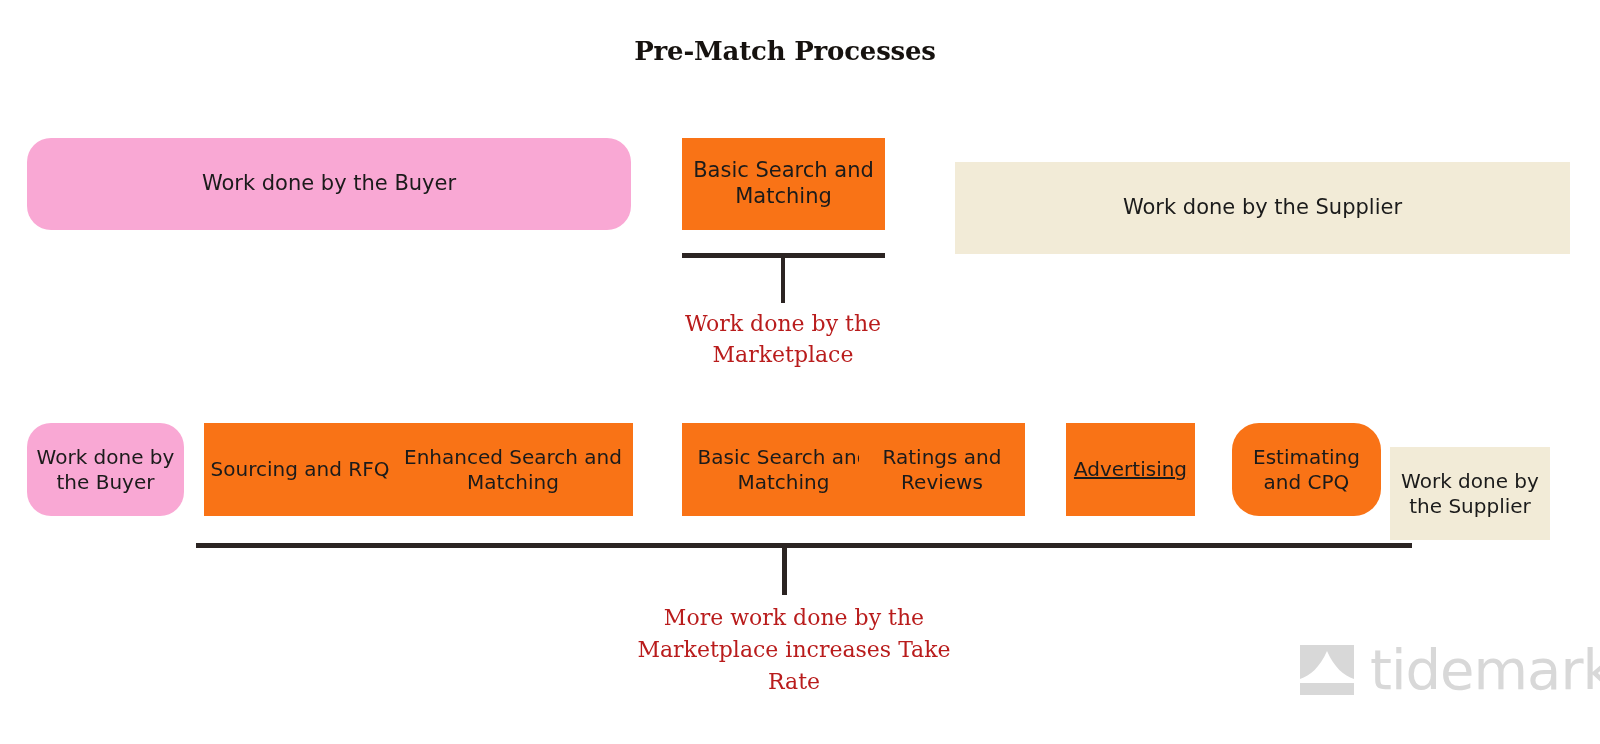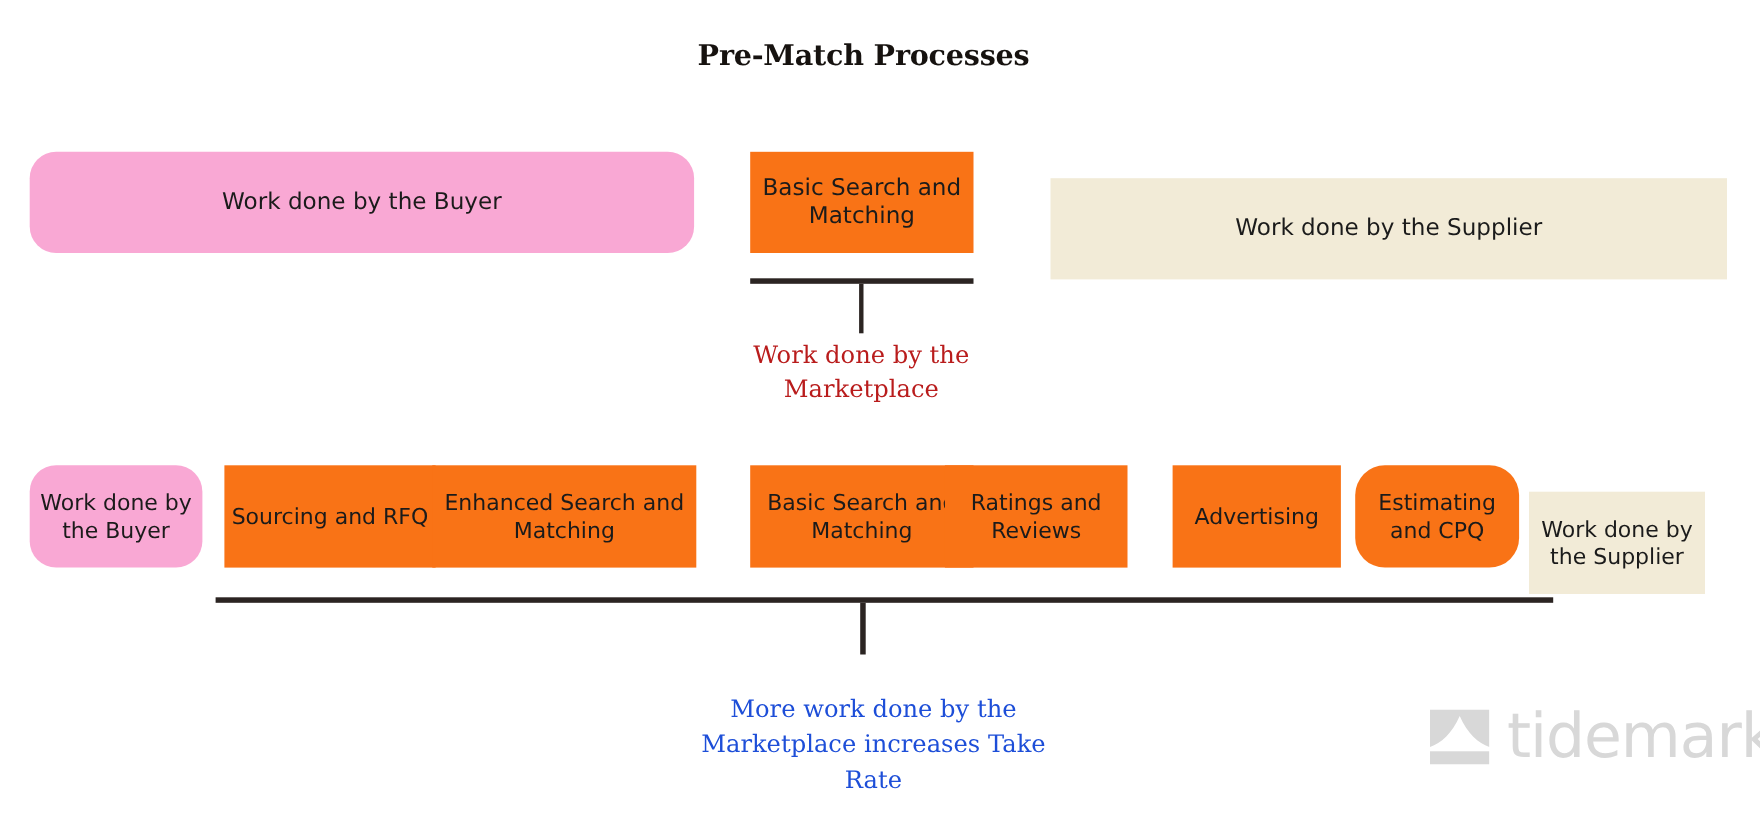--- a/index.html
+++ b/index.html
@@ -101,22 +101,21 @@
     left: 782px; top: 548px; width: 5px; height: 47px;
     background: #2b2422;
   }
   #label-take-rate {
     position: absolute;
     left: 633px; top: 602px; width: 322px;
     text-align: center;
     font-family: "DejaVu Serif", serif;
     font-size: 22px;
     line-height: 1.45;
-    color: #1d4ed8;
-    margin-top: 28px;
+    color: #b91c1c;
   }
 
   
   #logo {
     position: absolute;
     left: 1300px;
     top: 642px;
     display: flex;
     align-items: center;
     gap: 16px;
@@ -169,21 +168,21 @@
   </div>
 
   <div class="box bottom-box blue" style="left:682px; width:203px;">
     <span>Basic Search and Matching</span>
   </div>
 
   <div class="box bottom-box blue" style="left:859px; width:166px;">
     <span>Ratings and Reviews</span>
   </div>
 
-  <div class="box bottom-box blue" style="left:1066px; width:153px;">
+  <div class="box bottom-box blue" style="left:1066px; width:129px;text-decoration:underline;">
     <span>Advertising</span>
   </div>
 
   <div class="box bottom-box blue" style="left:1232px; width:149px;border-radius:27px;">
     <span>Estimating and CPQ</span>
   </div>
 
   <div class="box bottom-box cream" style="left:1390px; width:160px;">
     <span>Work done by the Supplier</span>
   </div>

